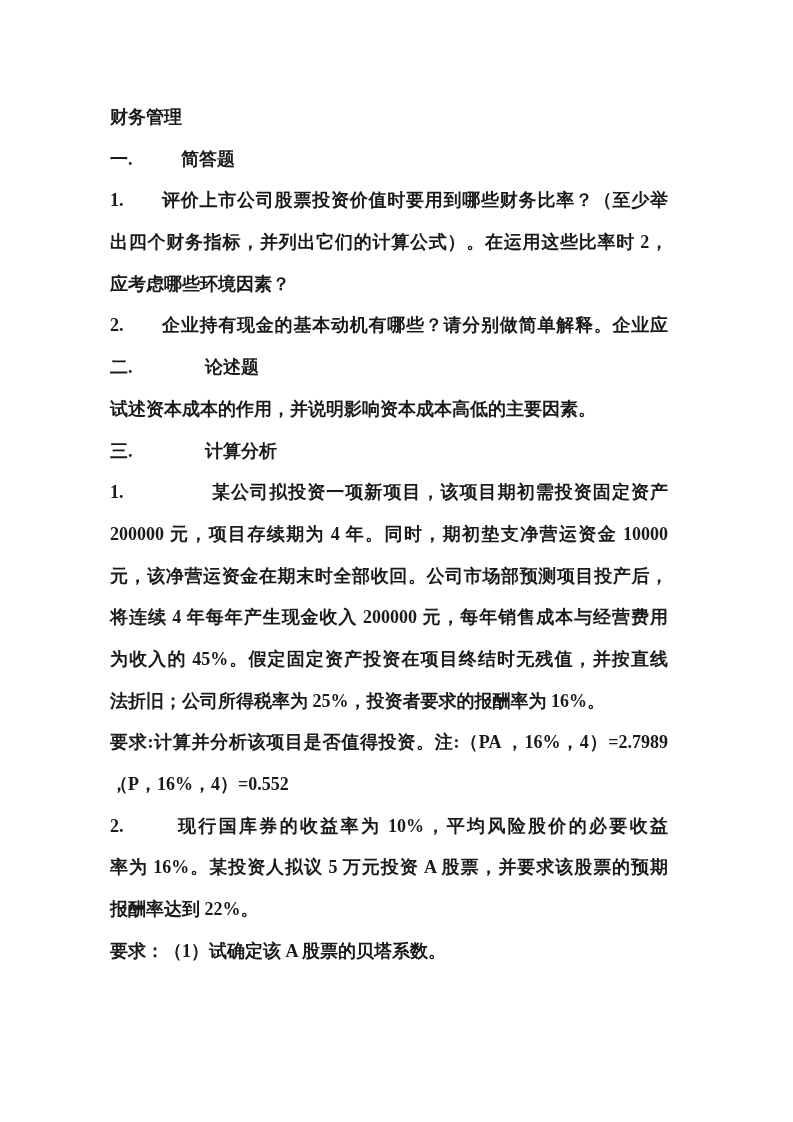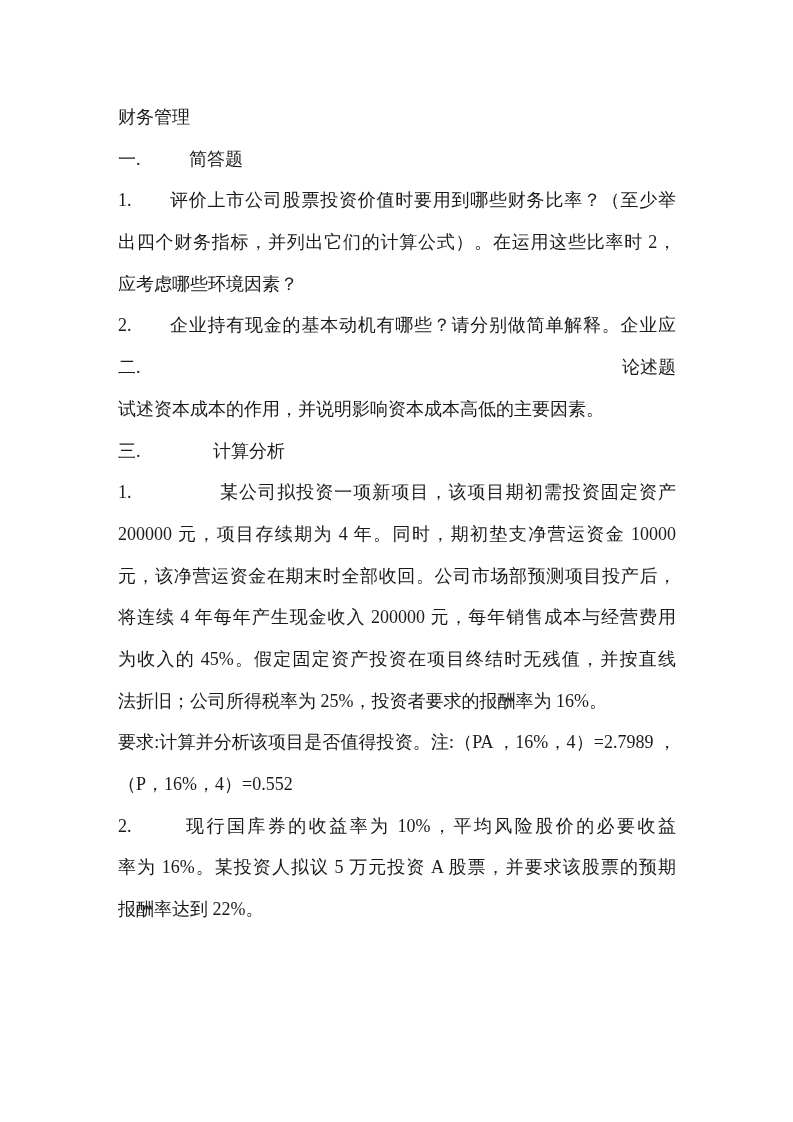--- a/index.html
+++ b/index.html
@@ -10,24 +10,25 @@
   .page {
     position: relative;
     width: 793px;
     height: 1122px;
     background: #ffffff;
     overflow: hidden;
     font-family: "Liberation Serif", "DejaVu Serif", serif;
   }
   .doc-body {
     position: absolute;
-    left: 118px;
+    left: 110px;
     top: 97px;
     width: 558px;
     color: #1a1a1a;
+    font-weight: bold;
   }
   .line {
     position: relative;
     height: 41.7px;
     font-size: 18px;
     line-height: 41.7px;
     white-space: nowrap;
   }
   .line .num {
     position: absolute;
@@ -67,21 +68,21 @@
       </div>
       <div class="line">
         <span class="txt" style="margin-left: 0px;">应考虑哪些环境因素？</span>
       </div>
       <div class="line fill">
         <span class="num">2.</span>
         <span class="txt" style="margin-left: 52px;">企业持有现金的基本动机有哪些？请分别做简单解释。企业应</span>
       </div>
       <div class="line">
         <span class="num">二.</span>
-        <span class="txt" style="margin-left: 95px; text-align: right;">论述题</span>
+        <span class="txt" style="margin-left: 95px;">论述题</span>
       </div>
       <div class="line">
         <span class="txt" style="margin-left: 0px;">试述资本成本的作用，并说明影响资本成本高低的主要因素。</span>
       </div>
       <div class="line">
         <span class="num">三.</span>
         <span class="txt" style="margin-left: 95px;">计算分析</span>
       </div>
       <div class="line fill">
         <span class="num">1.</span>
@@ -111,14 +112,17 @@
       <div class="line fill">
         <span class="num">2.</span>
         <span class="txt" style="margin-left: 68px;">现行国库券的收益率为 10%，平均风险股价的必要收益</span>
       </div>
       <div class="line fill">
         <span class="txt" style="margin-left: 0px;">率为 16%。某投资人拟议 5 万元投资 A 股票，并要求该股票的预期</span>
       </div>
       <div class="line">
         <span class="txt" style="margin-left: 0px;">报酬率达到 22%。</span>
       </div>
+      <div class="line">
+        <span class="txt" style="margin-left: 0px;">要求：（1）试确定该 A 股票的贝塔系数。</span>
+      </div>
     </div>
 </div>
 
 </body></html>

